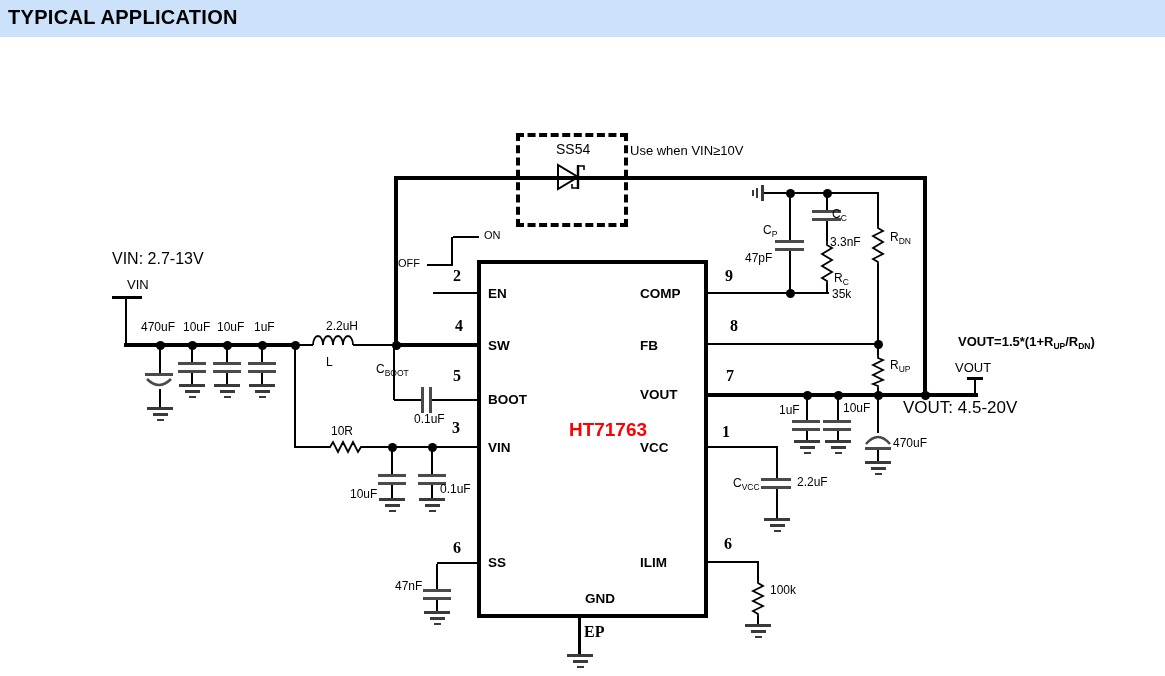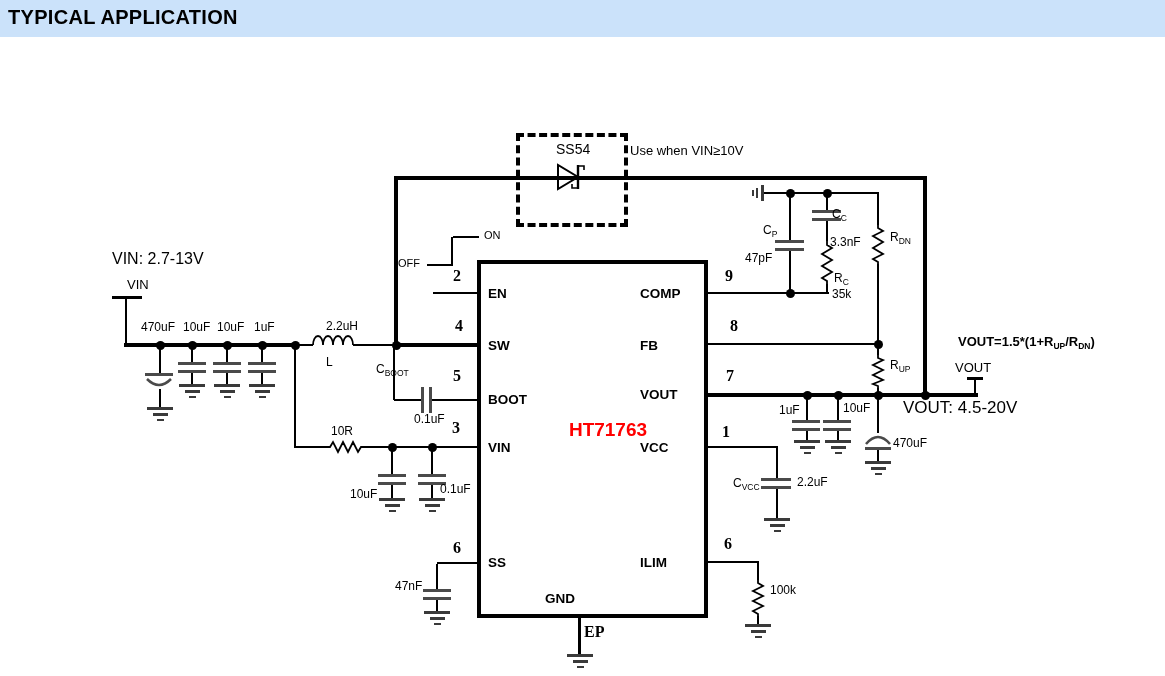--- a/index.html
+++ b/index.html
@@ -321,21 +321,21 @@
   <span class="pname" style="left:488px;top:393px">BOOT</span>
   <span class="pname" style="left:488px;top:441px">VIN</span>
   <span class="pname" style="left:488px;top:556px">SS</span>
 
   <span class="pname rt" style="left:640px;top:287px">COMP</span>
   <span class="pname rt" style="left:640px;top:339px">FB</span>
   <span class="pname rt" style="left:640px;top:388px">VOUT</span>
   <span class="pname rt" style="left:640px;top:441px">VCC</span>
   <span class="pname rt" style="left:640px;top:556px">ILIM</span>
 
-  <span class="pname" style="left:545px;top:592px;width:70px;text-align:left">GND</span>
+  <span class="pname" style="left:545px;top:592px;width:70px;text-align:right">GND</span>
   <span class="lbl" style="left:584px;top:623px;font-family:'Liberation Serif',serif;font-weight:bold;font-size:16px">EP</span>
 
   <span class="lbl b" style="left:112px;top:250px;font-size:16px">VIN: 2.7-13V</span>
   <span class="lbl" style="left:127px;top:278px;font-size:13px">VIN</span>
   <span class="lbl" style="left:141px;top:321px">470uF</span>
   <span class="lbl" style="left:183px;top:321px">10uF</span>
   <span class="lbl" style="left:217px;top:321px">10uF</span>
   <span class="lbl" style="left:254px;top:321px">1uF</span>
   <span class="lbl" style="left:326px;top:320px">2.2uH</span>
   <span class="lbl" style="left:326px;top:356px">L</span>

